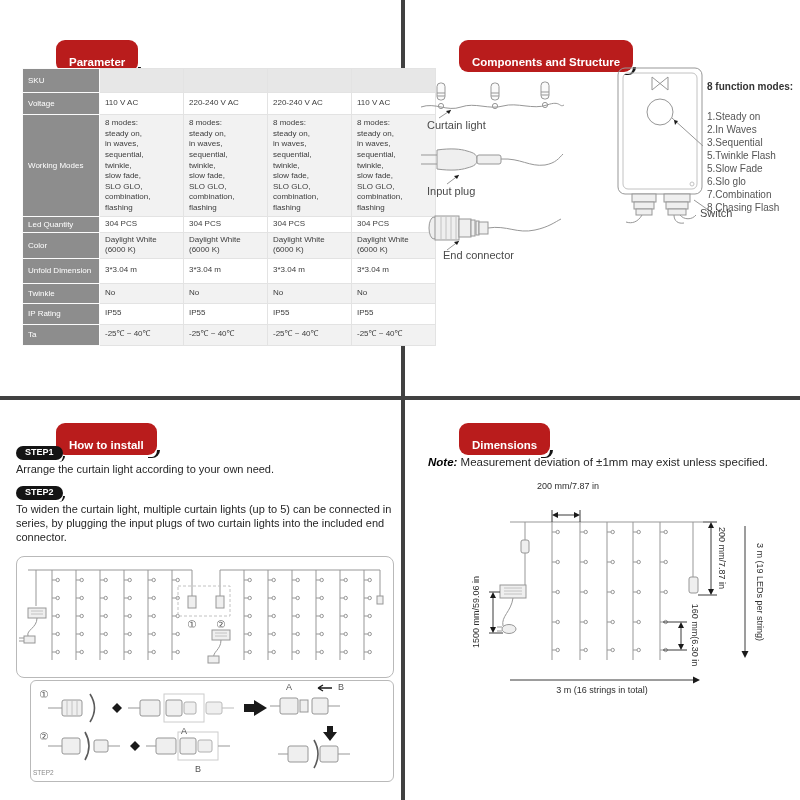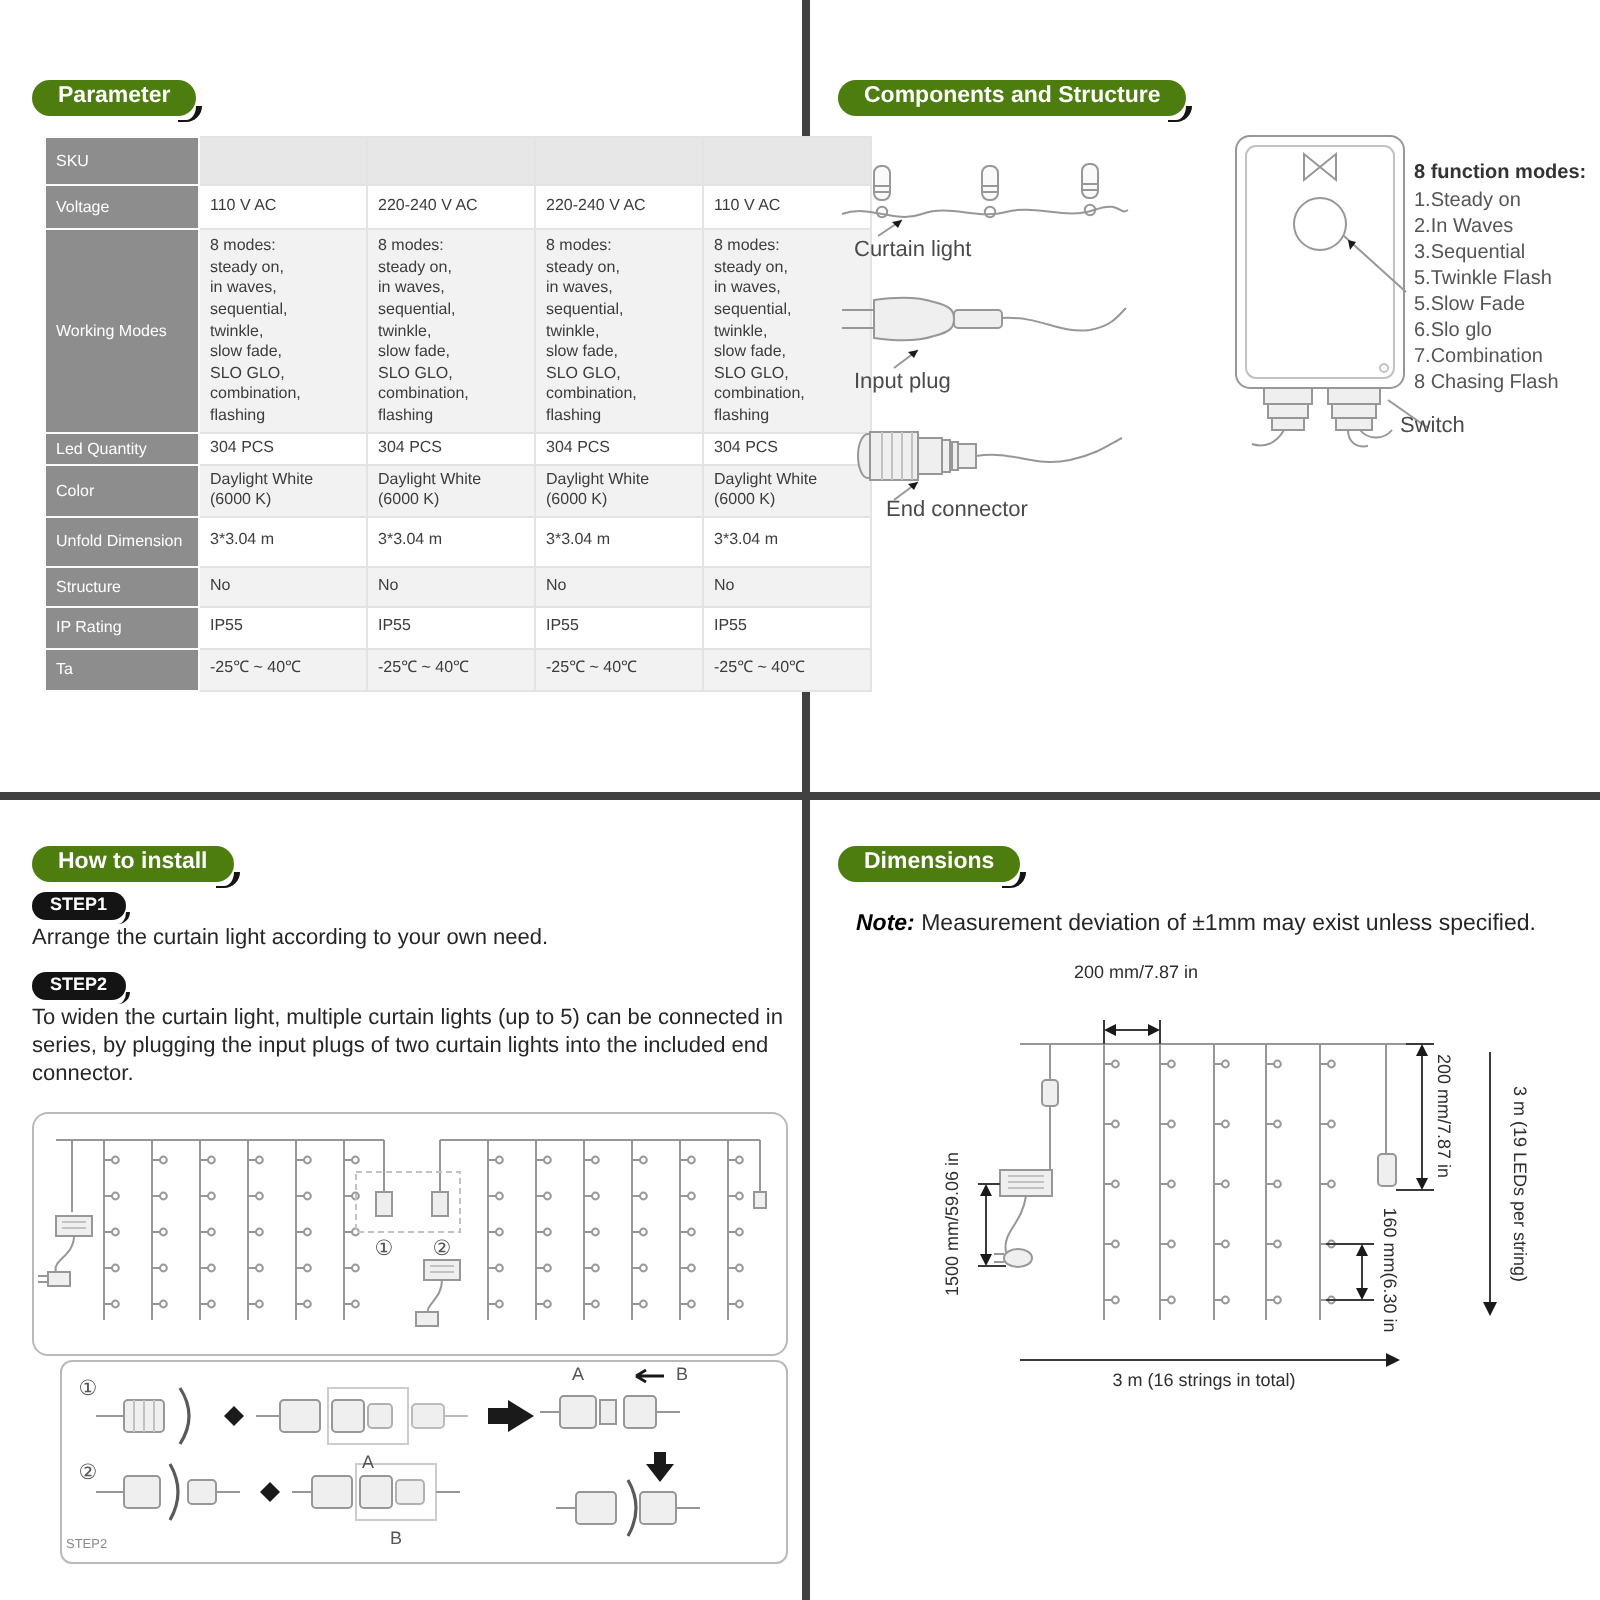--- a/index.html
+++ b/index.html
@@ -1,22 +1,22 @@
 <!DOCTYPE html>
 <html><head>
 <meta charset="utf-8">
 <style>
   html,body{margin:0;padding:0;}
   .page{position:relative;width:800px;height:800px;background:#ffffff;
     font-family:"Liberation Sans",sans-serif;color:#333;overflow:hidden;}
   .divider-v{position:absolute;left:401px;top:0;width:4px;height:800px;background:#414141;}
   .divider-h{position:absolute;left:0;top:396px;width:800px;height:4px;background:#414141;}
 
-  .badge{position:absolute;display:inline-block;background:#4d7c0f;color:#fff;
-    border-radius:9px;padding:2px 13px 3px;font-weight:bold;font-size:11.5px;line-height:1.1;}
+  .badge{position:absolute;display:inline-block;background:#b91c1c;color:#fff;
+    border-radius:9px;padding:16px 13px 3px;font-weight:bold;font-size:11.5px;line-height:1.1;margin-left:40px;}
   .badge::after{content:"";position:absolute;right:-3px;bottom:-3px;width:9px;height:7px;
     border-right:3px solid #141414;border-bottom:1px solid #141414;border-radius:0 0 9px 0;}
   .step-pill{position:absolute;display:inline-block;background:#141414;color:#fff;
     border-radius:8px;padding:1px 9px 2px;font-weight:bold;font-size:9px;line-height:1.2;}
   .step-pill::after{content:"";position:absolute;right:-2px;bottom:-2px;width:7px;height:6px;
     border-right:2px solid #141414;border-radius:0 0 8px 0;}
 
   
   .spec-table{position:absolute;left:22px;top:68px;border-collapse:collapse;
     table-layout:fixed;width:368px;font-size:8px;color:#3c3c3c;}
@@ -26,21 +26,21 @@
     width:73px;line-height:1.3;}
   .spec-table tr.alt td{background:#f2f2f2;}
   .spec-table tr.plain td{background:#ffffff;margin-top:47px;}
   .spec-table tr.sku td{background:#e7e7e7;}
   .spec-table td.modes{white-space:pre-line;line-height:1.33;vertical-align:top;padding-top:3px;}
   .r-sku{height:24px}.r-volt{height:22px}.r-modes{height:96px}.r-led{height:16px}
   .r-col{height:26px}.r-unf{height:25px}.r-dim{height:20px}.r-ip{height:21px}.r-ta{height:21px}
 
   .lbl{position:absolute;font-size:11px;color:#4a4a4a;white-space:nowrap;}
   .modes-block{position:absolute;left:707px;top:80px;font-size:10px;color:#555;line-height:13px;}
-  .modes-title{font-weight:bold;color:#333;margin-bottom:1px;}
+  .modes-title{font-weight:bold;color:#333;margin-bottom:17px;}
   .body-text{position:absolute;font-size:11px;color:#262626;line-height:14px;}
   .note-line{position:absolute;left:428px;top:456px;font-size:11.5px;color:#262626;}
   .note-line b{color:#000;font-style:italic;}
 
   .frame{position:absolute;border:1.5px solid #b9b9b9;background:#fff;}
   .frame.r8{border-radius:8px;} .frame.r6{border-radius:6px;}
 
   .mk{position:absolute;transform:translate(-50%,-50%);font-size:10.5px;color:#555;white-space:nowrap;}
   .mk.small{font-size:9px;}
   .tag{position:absolute;font-size:6.5px;color:#8a8a8a;}
@@ -136,21 +136,21 @@
       <td>Daylight White (6000 K)</td>
     </tr>
     <tr class="plain r-unf">
       <th>Unfold Dimension</th>
       <td>3*3.04 m</td>
       <td>3*3.04 m</td>
       <td>3*3.04 m</td>
       <td>3*3.04 m</td>
     </tr>
     <tr class="alt r-dim">
-      <th>Structure</th>
+      <th>Twinkle</th>
       <td>No</td>
       <td>No</td>
       <td>No</td>
       <td>No</td>
     </tr>
     <tr class="plain r-ip">
       <th>IP Rating</th>
       <td>IP55</td>
       <td>IP55</td>
       <td>IP55</td>

